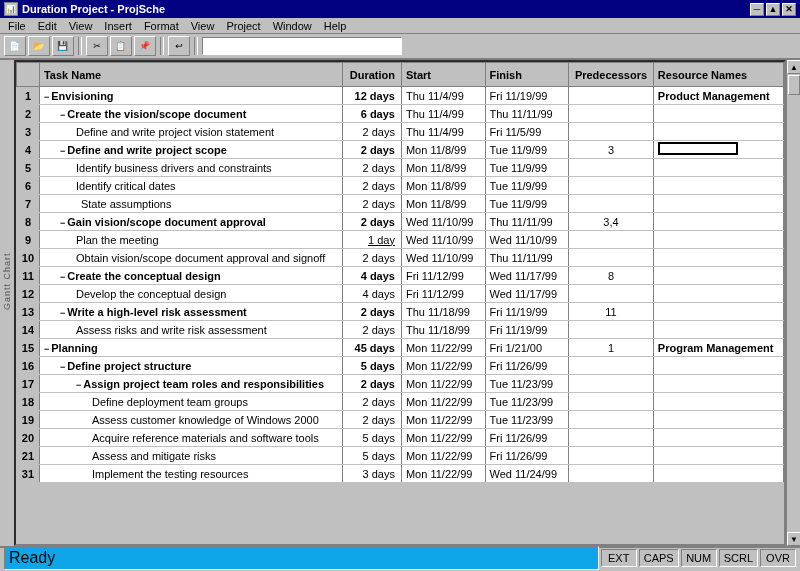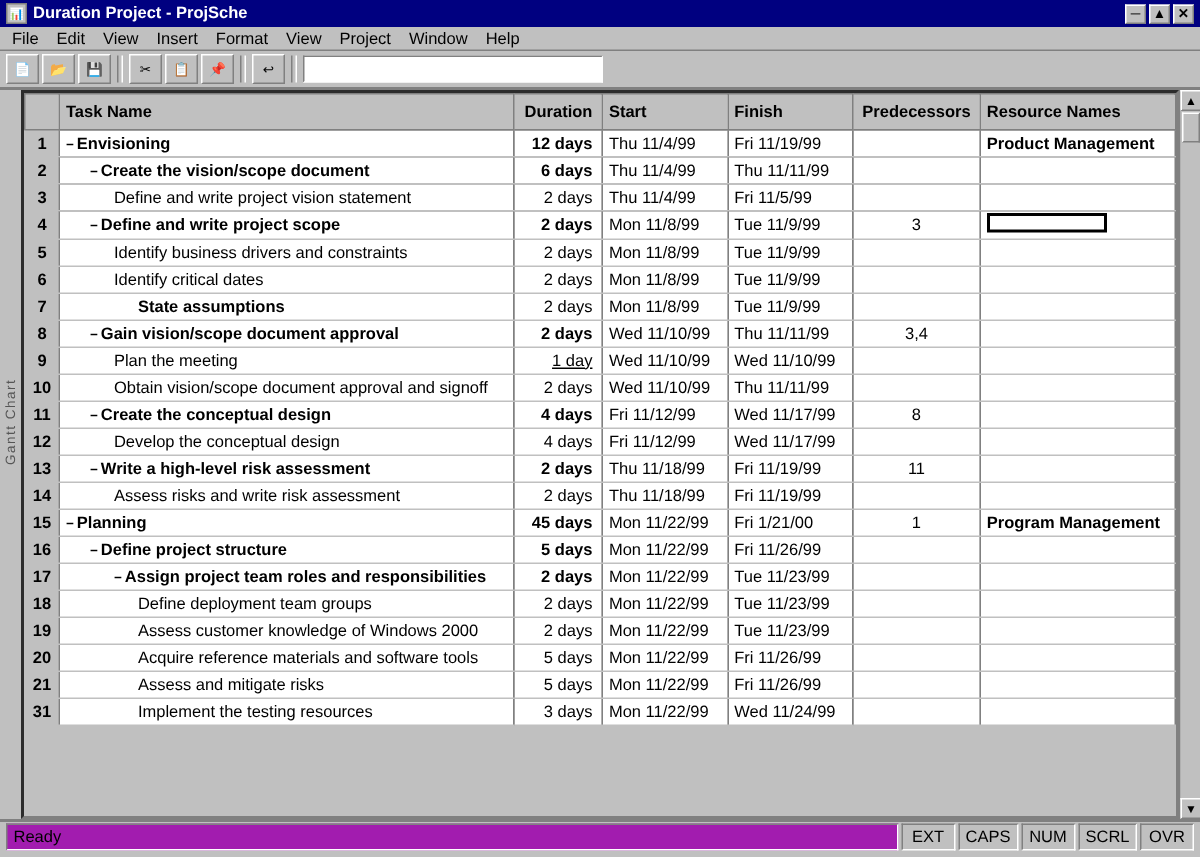--- a/index.html
+++ b/index.html
@@ -172,24 +172,24 @@
       height: 22px;
       background: #c0c0c0;
       display: flex;
       align-items: center;
       border-top: 2px solid #808080;
       padding: 0 4px;
       gap: 2px;
     }
     .status-ready {
       flex: 1;
-      font-size: 11px;
+      font-size: 16px;
       padding: 2px 4px;
       border: 1px solid; border-color: #808080 white white #808080;
-      background: #a21caf;
+      background: #0ea5e9;
     }
     .status-badge {
       min-width: 36px; height: 18px;
       font-size: 11px;
       border: 1px solid; border-color: #808080 white white #808080;
       display: flex; align-items: center; justify-content: center;
       padding: 0 4px;
       background: #c0c0c0;
     }
 
@@ -302,21 +302,21 @@
             <td class="col-id">6</td>
             <td class="col-task" style="padding-left: 36px; font-weight: normal;">Identify critical dates</td>
             <td class="col-duration" style="font-weight: normal;">2 days</td>
             <td class="col-start">Mon 11/8/99</td>
             <td class="col-finish">Tue 11/9/99</td>
             <td class="col-pred"></td>
             <td class="col-resource" style="font-weight: normal;"></td>
           </tr>
           <tr>
             <td class="col-id">7</td>
-            <td class="col-task" style="padding-left: 52px; font-weight: bold;">State assumptions</td>
+            <td class="col-task" style="padding-left: 41px; font-weight: normal;">State assumptions</td>
             <td class="col-duration" style="font-weight: normal;">2 days</td>
             <td class="col-start">Mon 11/8/99</td>
             <td class="col-finish">Tue 11/9/99</td>
             <td class="col-pred"></td>
             <td class="col-resource" style="font-weight: normal;"></td>
           </tr>
           <tr>
             <td class="col-id">8</td>
             <td class="col-task" style="padding-left: 20px; font-weight: bold;"><span style="font-size:9px;margin-right:2px;">−</span>Gain vision/scope document approval</td>
             <td class="col-duration" style="font-weight: bold;">2 days</td>

